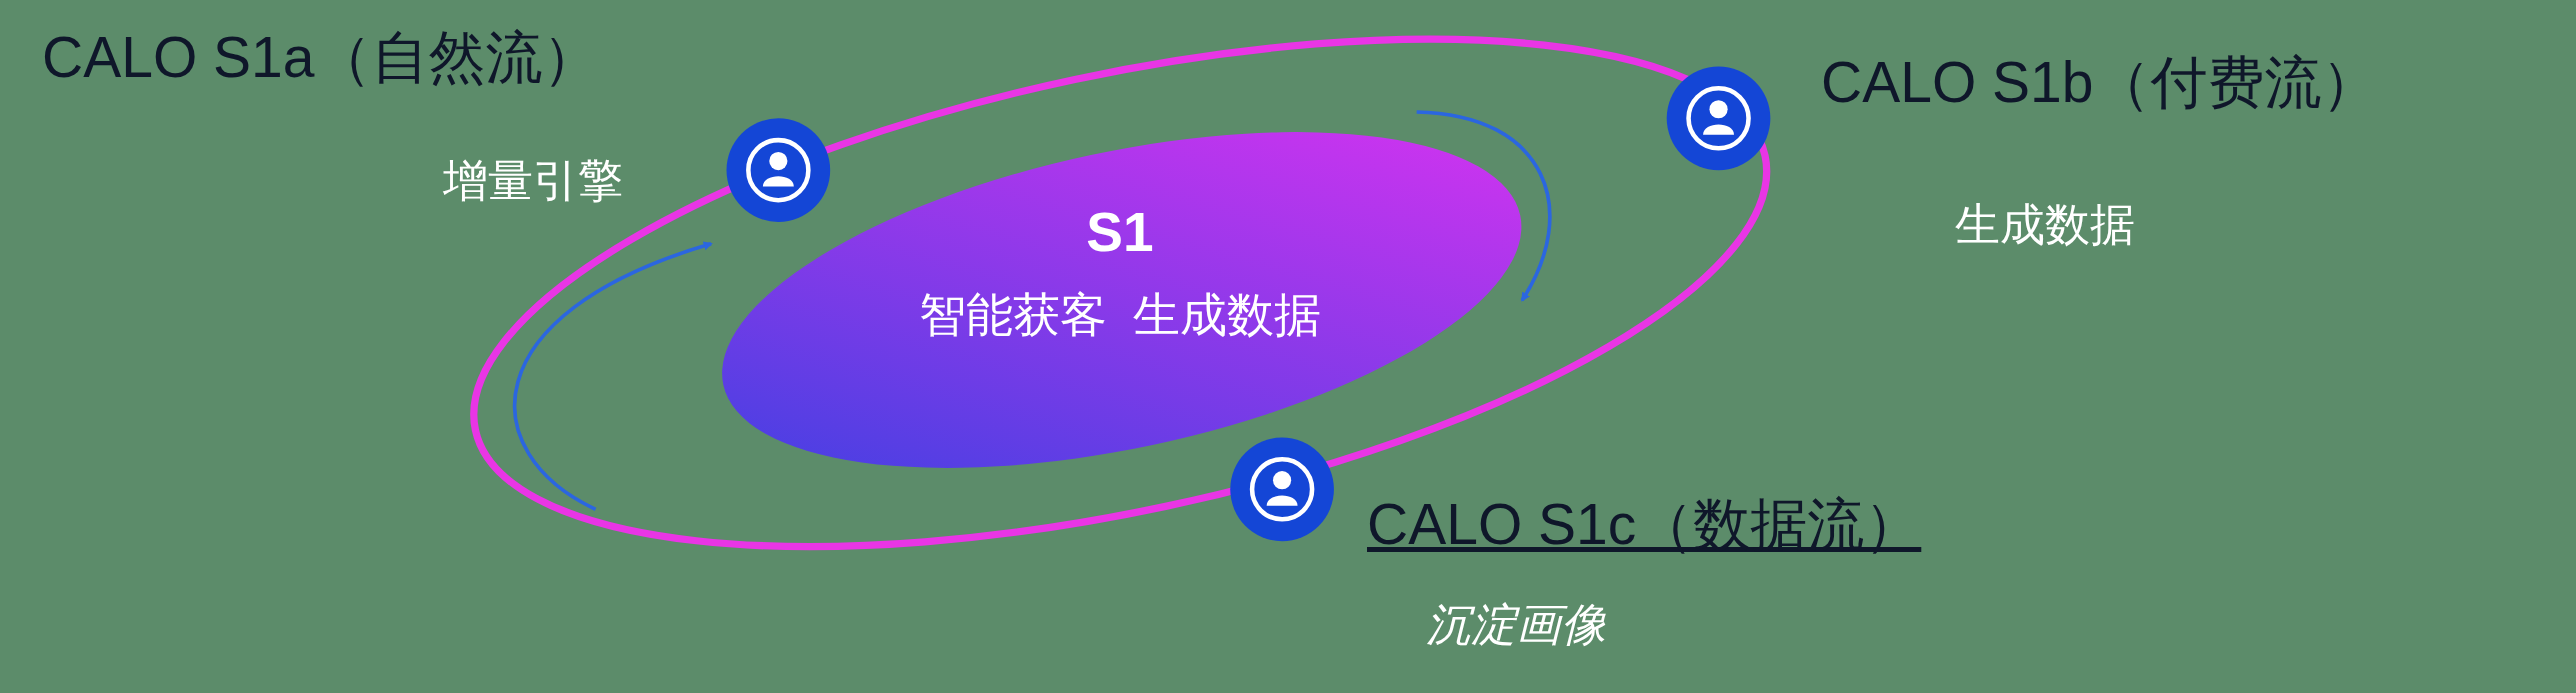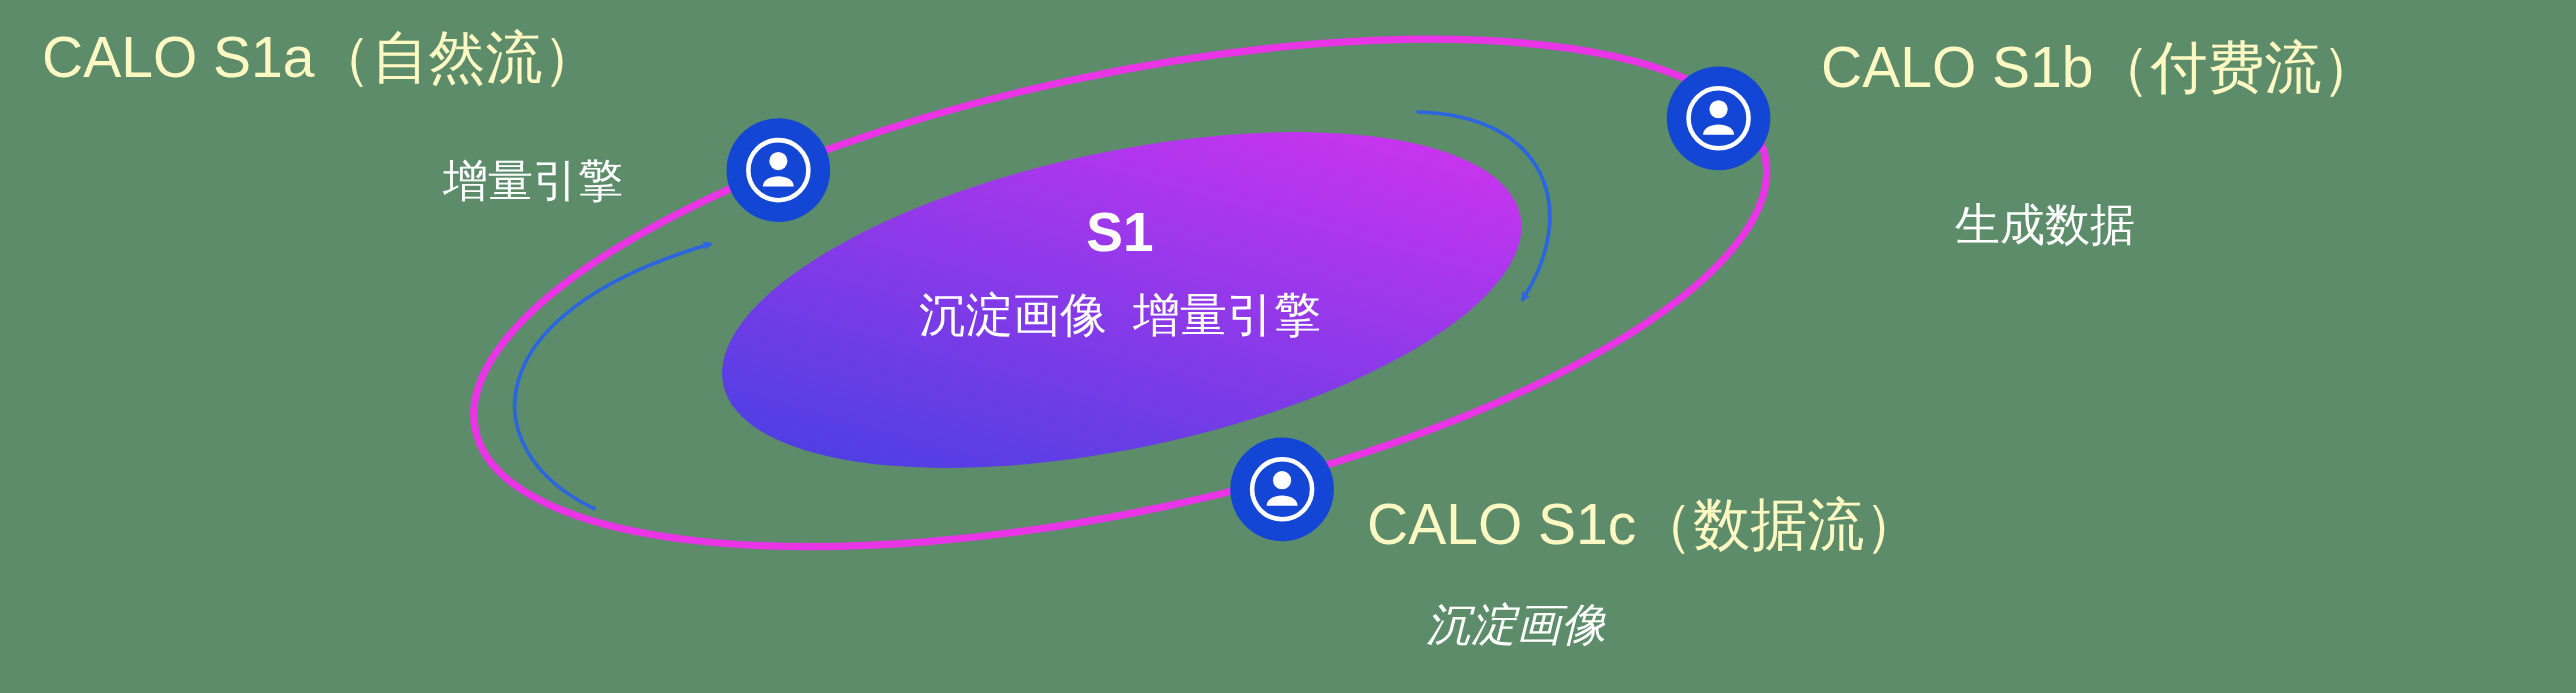--- a/index.html
+++ b/index.html
@@ -20,21 +20,21 @@
     top: 0;
     width: 2576px;
     height: 694px;
   }
   .label {
     position: absolute;
     white-space: pre;
     line-height: 1.1;
   }
   .node-title {
-    color: #fef9c3;
+    color: #0f172a;
     font-size: 57px;
     font-weight: 500;
   }
   .node-subtitle {
     color: #ffffff;
     font-size: 45px;
     font-weight: 400;
   }
   .center-title {
     color: #ffffff;
@@ -95,25 +95,25 @@
       <circle r="57" fill="#1446d6"></circle>
       <g>
         <circle r="33" fill="none" stroke="#ffffff" stroke-width="5"></circle>
         <circle cy="-10" r="10" fill="#ffffff"></circle>
         <path d="M -17 18 C -17 3 17 3 17 18 Z" fill="#ffffff"></path>
       </g>
     </g>
   </svg>
 
   <div class="label center-title" style="left:1120px; top:202px;">S1</div>
-  <div class="label center-subtitle" style="left:1120px; top:289px;">沉淀画像  增量引擎</div>
+  <div class="label center-subtitle" style="left:1120px; top:289px;">智能获客  生成数据</div>
 
   <div class="label node-title" style="left:42px; top:25.5px;">CALO S1a（自然流）</div>
   <div class="label node-subtitle" style="left:443px; top:156px;">增量引擎</div>
 
-  <div class="label node-title" style="left:1821px; top:36px;">CALO S1b（付费流）</div>
+  <div class="label node-title" style="left:1821px; top:51px;">CALO S1b（付费流）</div>
   <div class="label node-subtitle" style="left:1955px; top:200px;text-align:right;">生成数据</div>
 
-  <div class="label node-title" style="left:1367px; top:493px;">CALO S1c（数据流）</div>
+  <div class="label node-title" style="left:1367px; top:493px;text-decoration:underline;">CALO S1c（数据流）</div>
   <div class="label node-subtitle" style="left:1426px; top:600px;font-style:italic;">沉淀画像</div>
 
 </div>
 
 
 </body></html>

